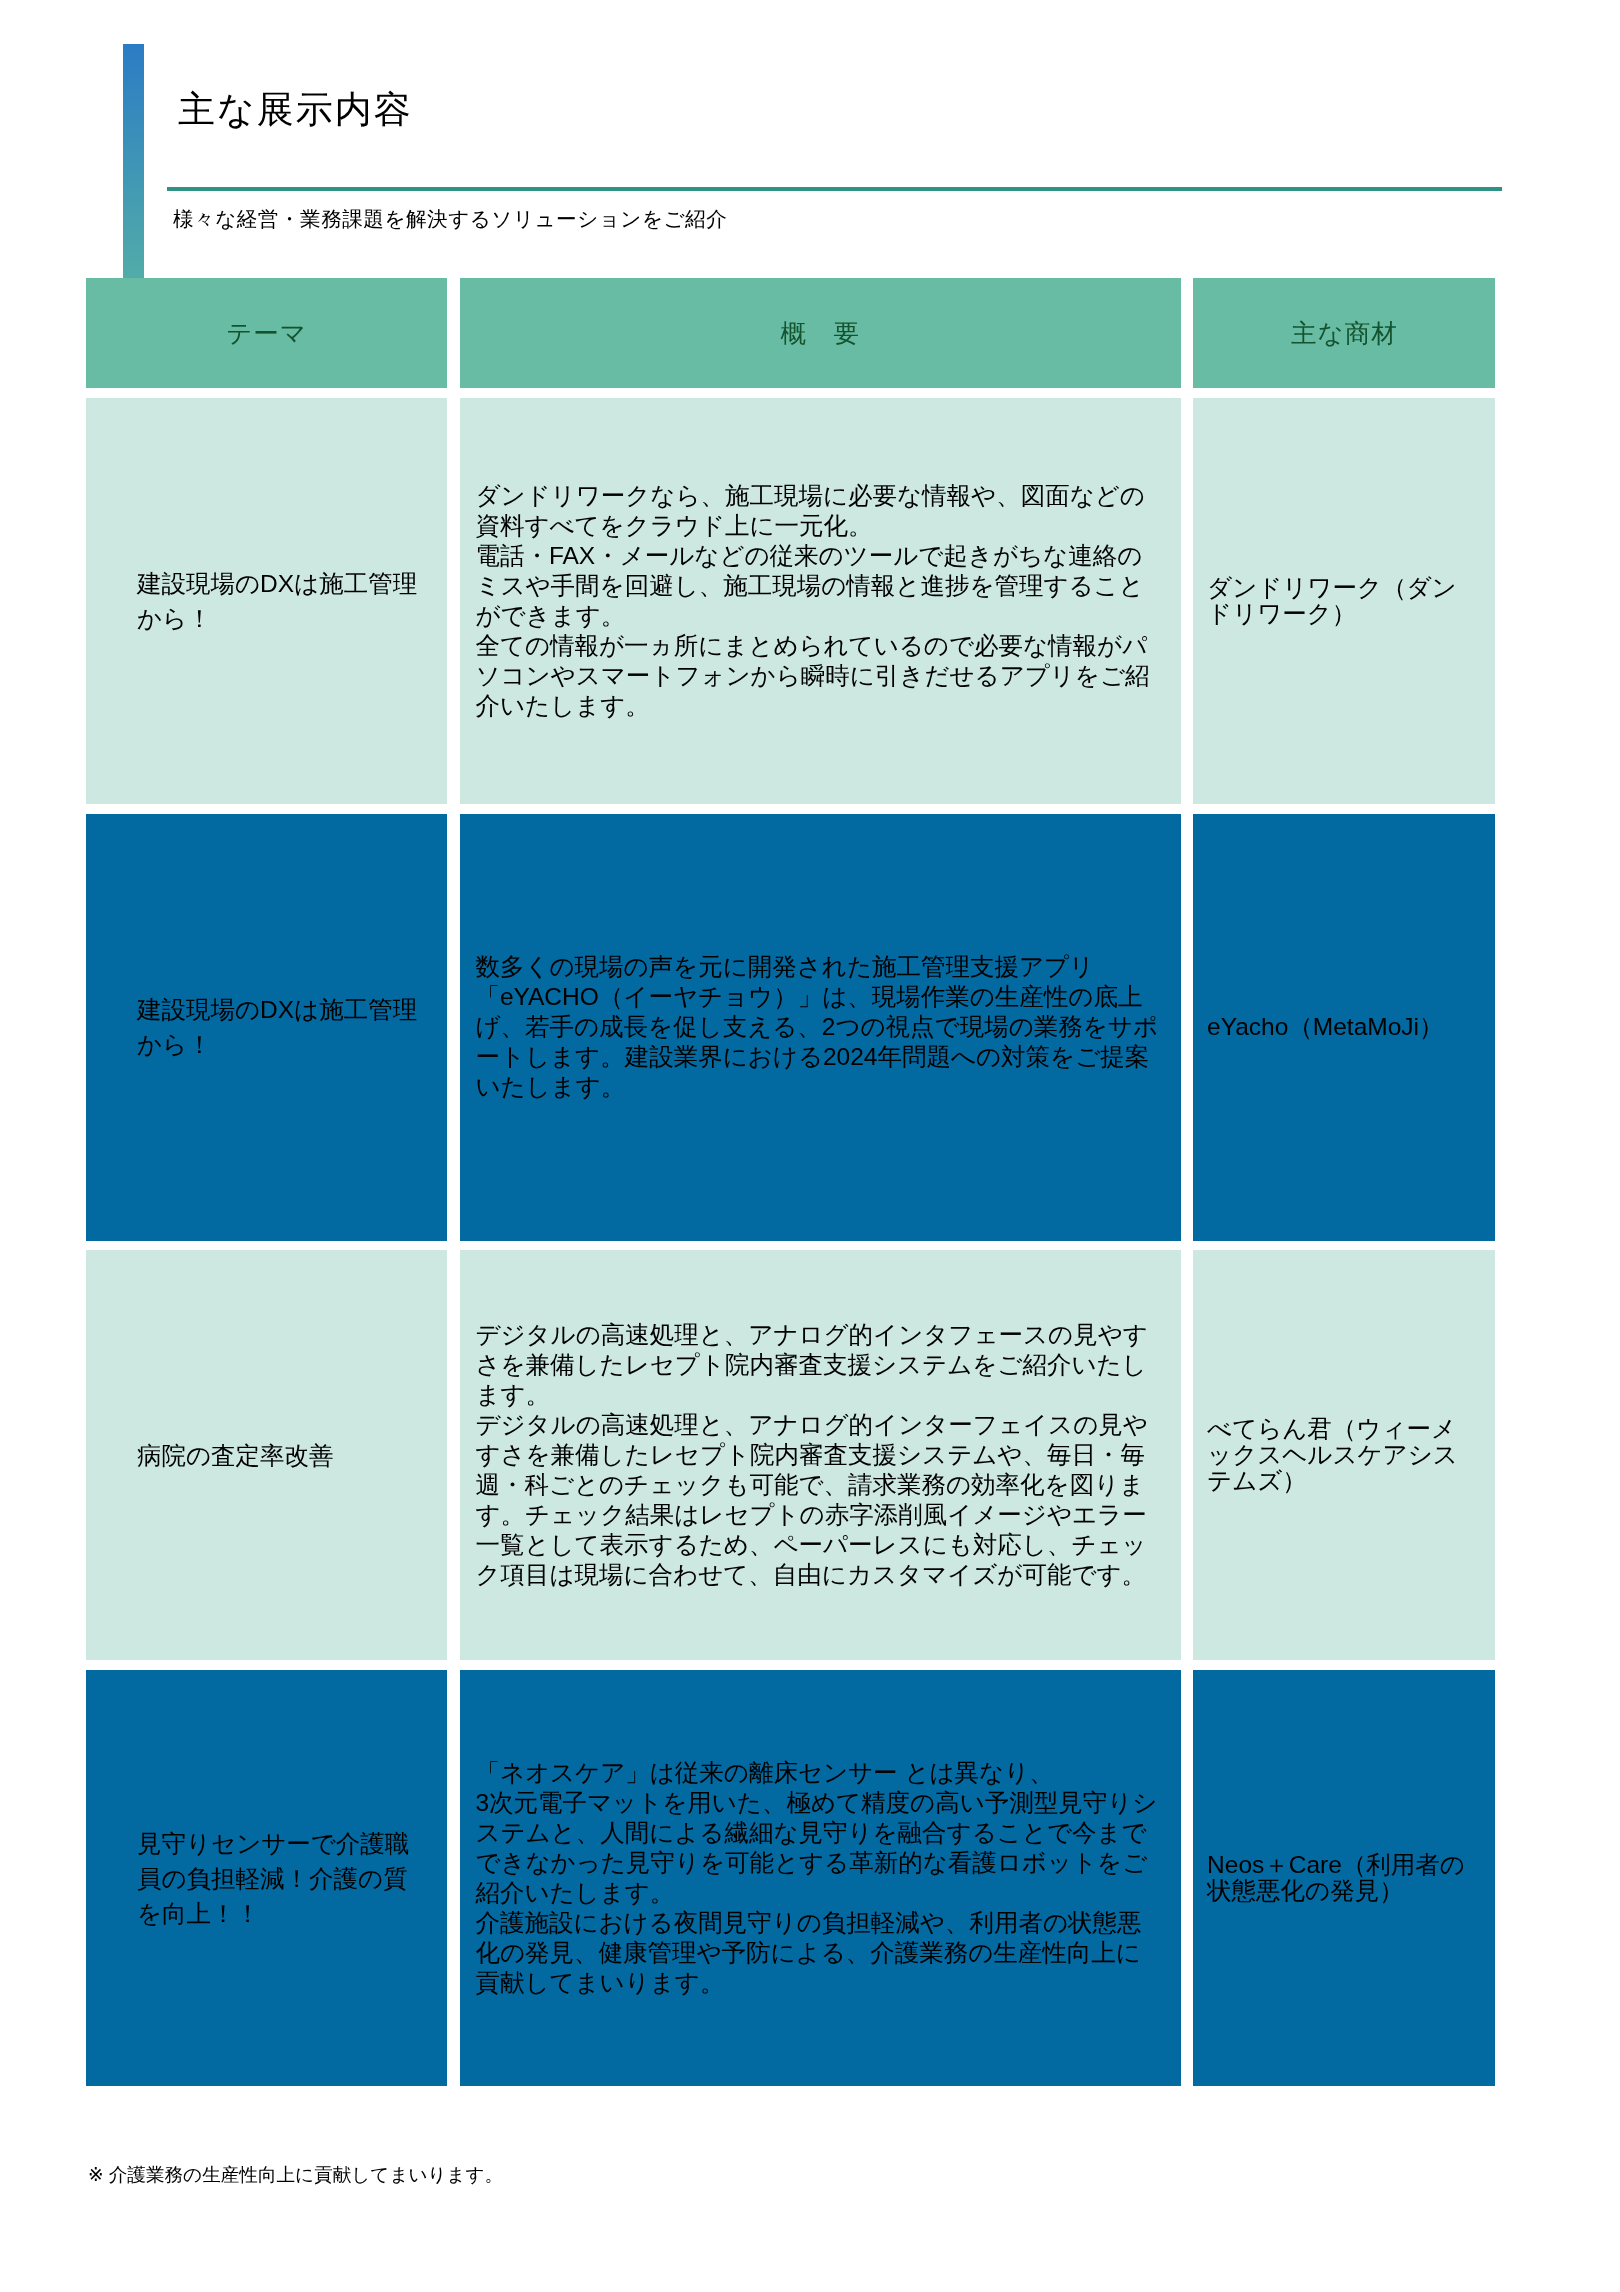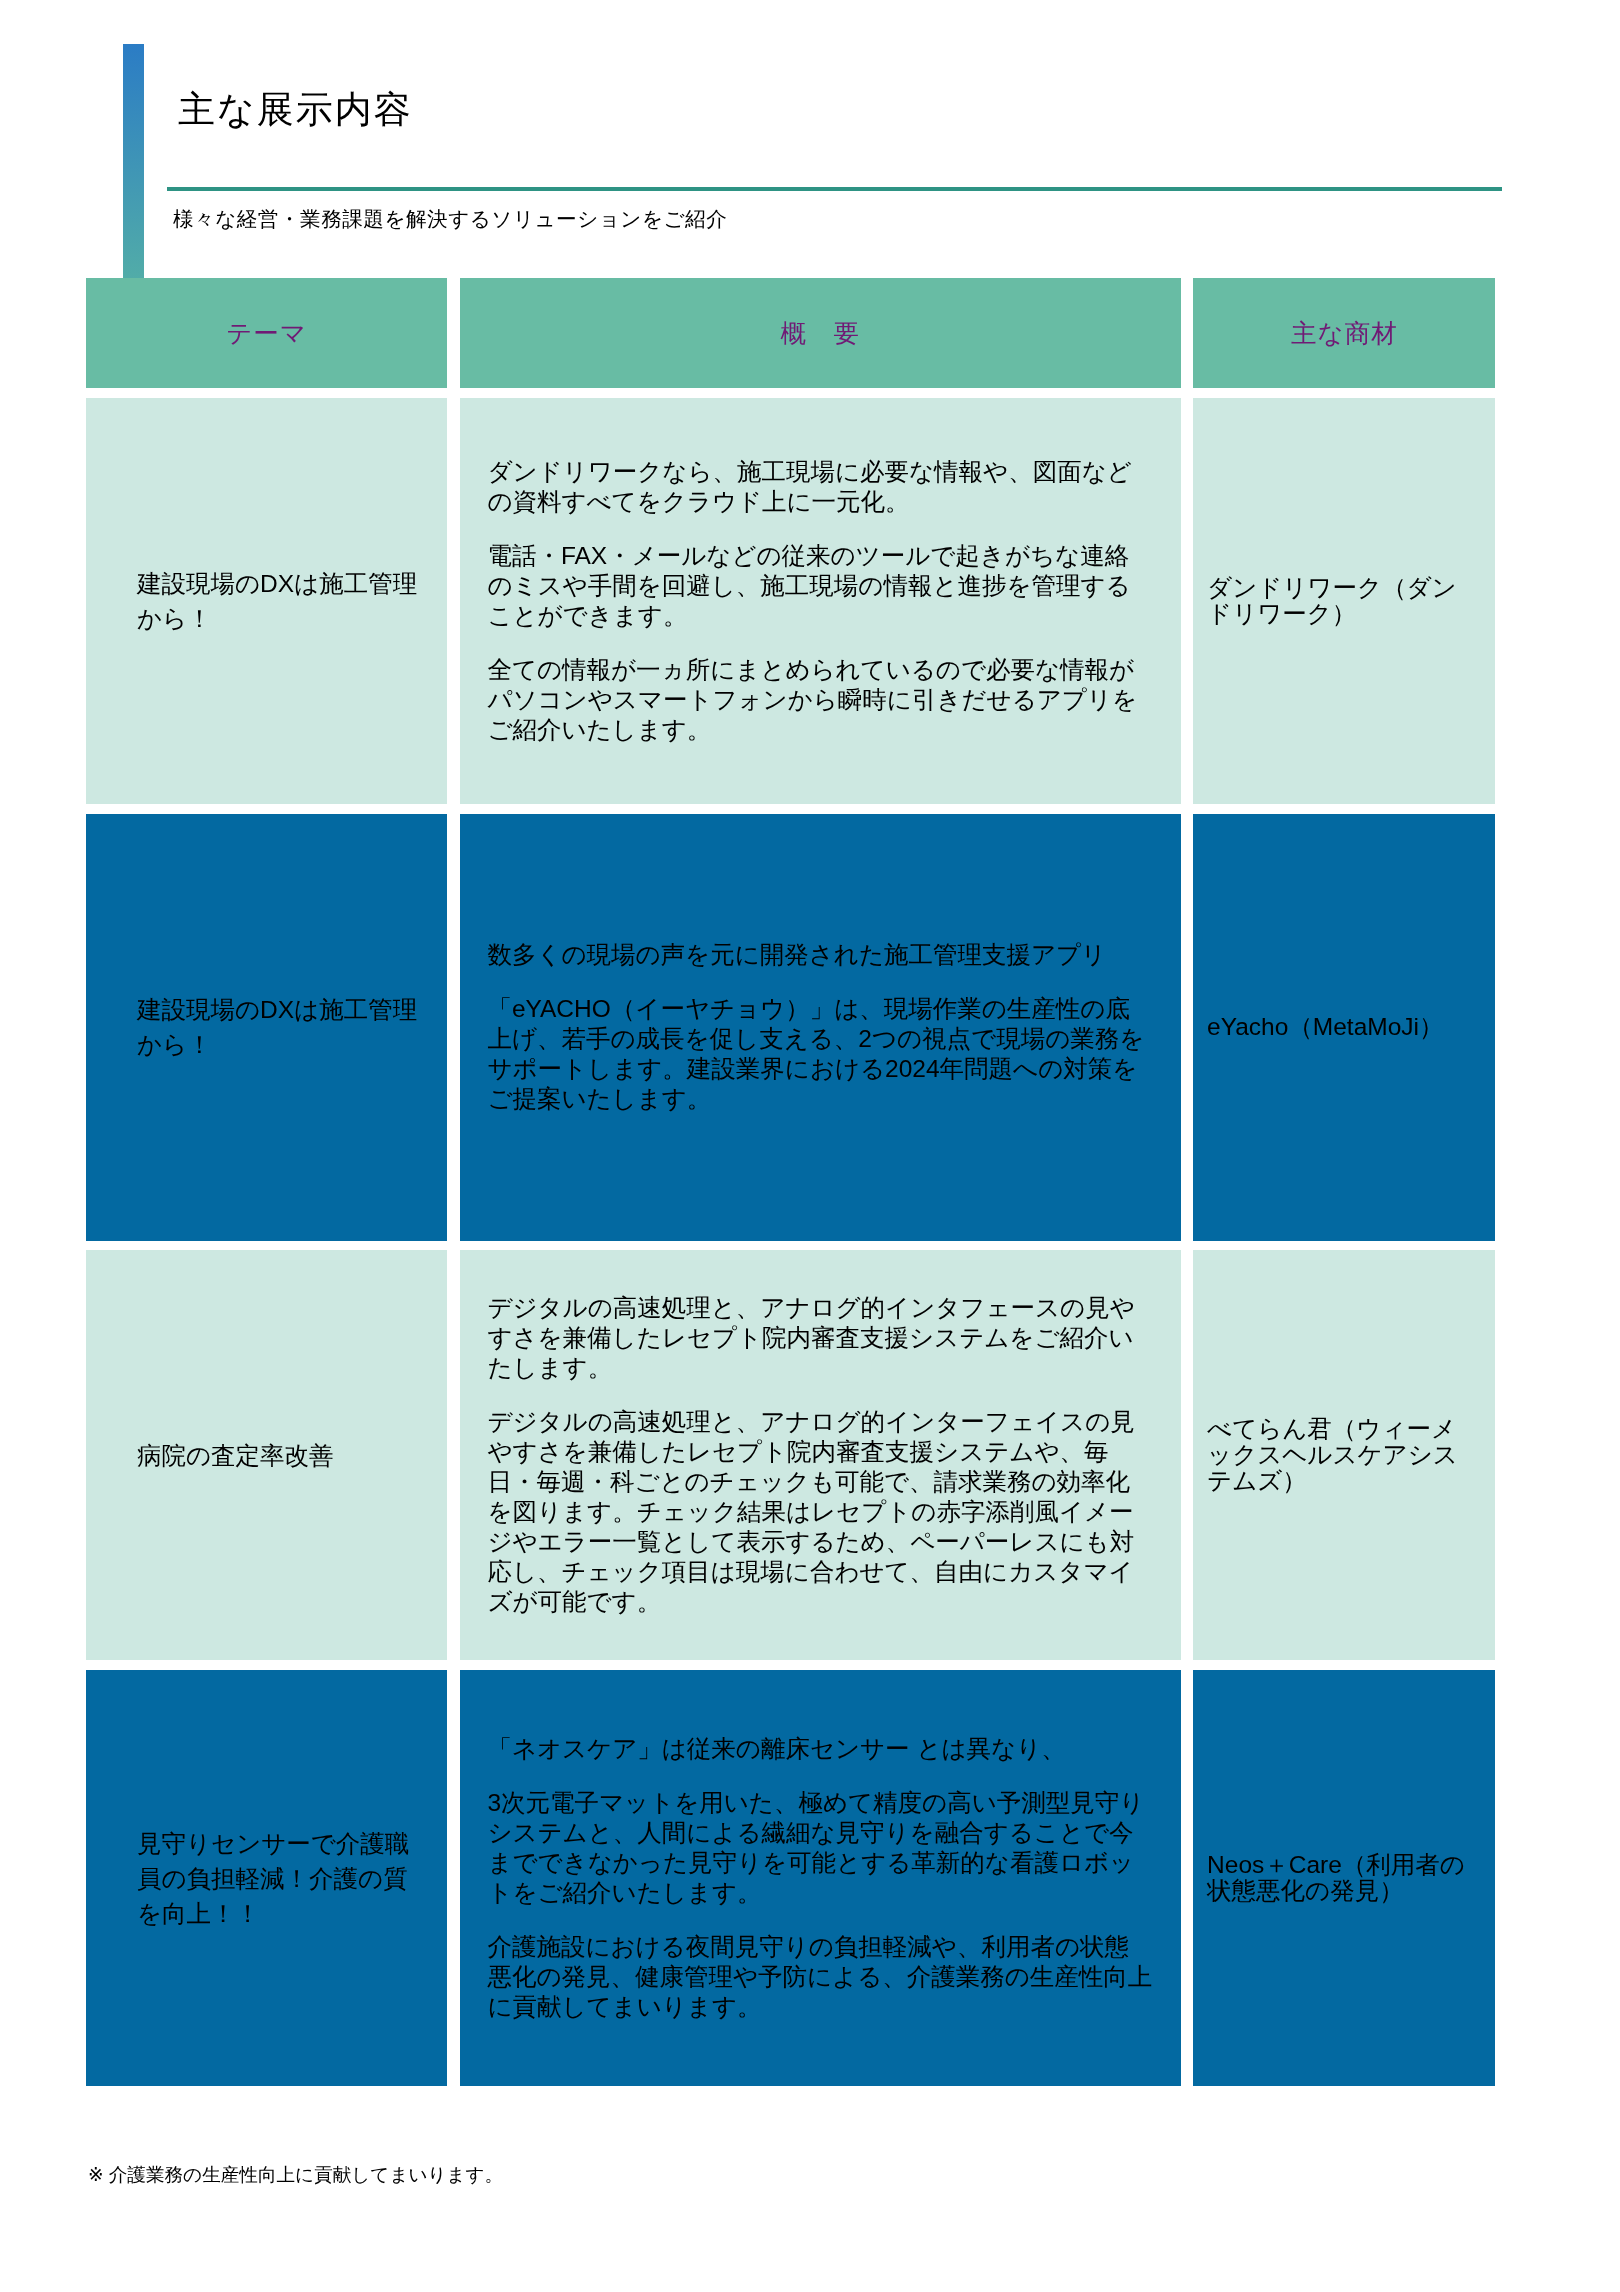--- a/index.html
+++ b/index.html
@@ -42,39 +42,39 @@
     position:absolute;
     left:86px; top:278px;
     display:grid;
     grid-template-columns:361px 721px 302px;
     grid-template-rows:110px 406px 427px 410px 416px;
     column-gap:12.7px;
     row-gap:9.8px;
   }
   .th {
     background:#68bca4;
-    color:#701a75;
+    color:#14532d;
     display:flex;
     align-items:center;
     justify-content:center;
     font-size:25.5px;
     letter-spacing:1px;
   }
   .cell {
     display:flex;
     flex-direction:column;
     justify-content:center;
     font-size:24.5px;
     line-height:30px;
   }
   .row-green { background:#cde8e1; }
   .row-white { background:#0369a1; }
   .cell-theme   { padding:0 19.6px 0 51px; line-height:35px; }
   .cell-overview{ padding:0 15.7px; }
-  .cell-overview p { margin:12px; }
+  .cell-overview p { margin:0; }
   .cell-product { padding:0 17.6px 0 13.7px; line-height:26px; }
   .footnote {
     position:absolute;
     left:88px; top:2162px;
     font-size:18.6px;
   }
 </style>
 </head>
 <body>
 

